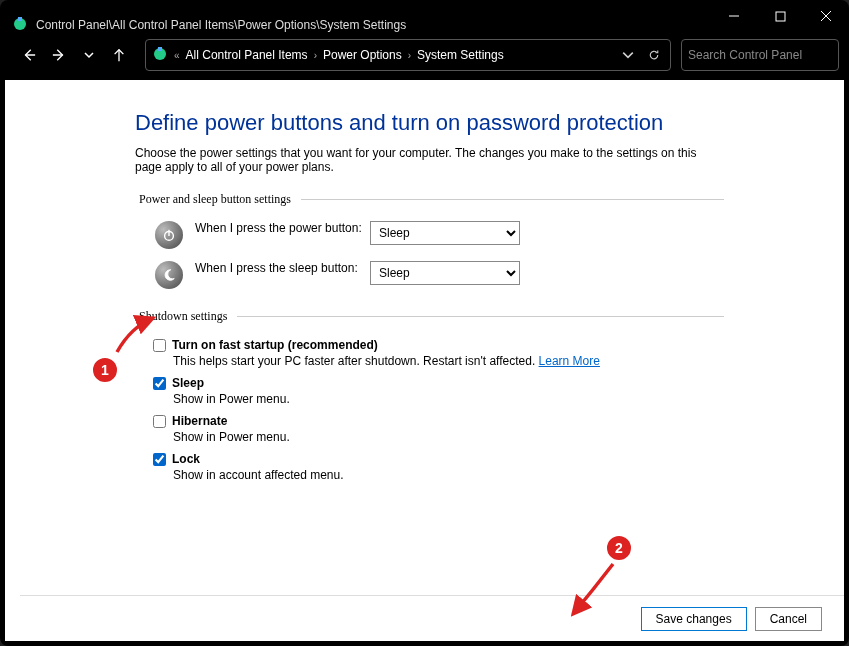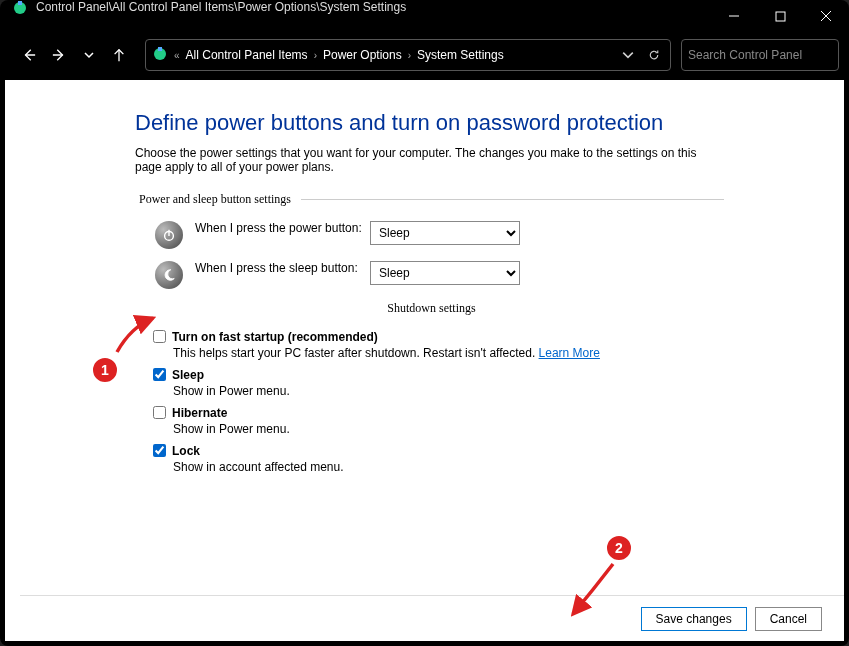--- a/index.html
+++ b/index.html
@@ -5,21 +5,21 @@
   * { box-sizing: border-box; margin: 0; padding: 0; }
   html, body {
     width: 849px; height: 646px;
     font-family: "Segoe UI", Arial, sans-serif;
     font-size: 12px; color: #000;
     background: #202020;
     overflow: hidden;
   }
   .window { width: 849px; height: 646px; background: #000; border-radius: 8px; overflow: hidden; position: relative; }
   .titlebar {
-    height: 32px; display: flex; align-items: flex-start; color: #fff; font-size: 12px;
+    height: 32px; display: flex; align-items: flex-end; color: #fff; font-size: 12px;
     border-top-left-radius: 8px; border-top-right-radius: 8px;
   }
   .titlebar .t-icon { width: 16px; height: 16px; margin: 0 8px 0 12px; }
   .titlebar .t-icon svg { width: 16px; height: 16px; }
   .titlebar .t-title { flex: 1; color: #ddd; }
   .winbtns { display: flex; height: 32px; }
   .winbtn { width: 46px; display: flex; align-items: center; justify-content: center; color: #fff; cursor: pointer; }
   .winbtn svg { width: 10px; height: 10px; }
   .winbtn.max svg { width: 11px; height: 11px; }
 
@@ -73,21 +73,21 @@
     display:flex;align-items:center;justify-content:center; margin-right:12px;
   }
   .row-btn .power-icon svg{ width:14px;height:14px; stroke:#fff; }
   .row-btn .label { font-size:12px; width: 175px; }
   .row-btn select {
     width: 150px; height: 24px; font-size:12px; padding: 2px 4px;
     background:#fff; border:1px solid #888;
   }
   .shutdown-items { padding-left: 18px; }
   .chk-row { margin-bottom: 8px; }
-  .chk-row .headline { display:flex; gap:6px; }
+  .chk-row .headline { display:flex; align-items:center; gap:6px; }
   .chk-row .headline strong { font-size:12px; }
   .chk-row .sub { font-size:12px; margin-left: 20px; margin-top: 2px; }
   .chk-row a { color:#0066cc; text-decoration: underline; cursor:pointer;}
   input[type=checkbox]{ width:13px; height:13px; accent-color:#0066cc; cursor:pointer;}
   .footer {
     position:absolute; bottom:0; left:15px; right:0; height:46px;
     border-top: 1px solid #ddd; display:flex; align-items:center; justify-content:flex-end;
     padding-right: 22px; gap: 8px; background:#fff;
   }
   .footer button {
@@ -224,21 +224,21 @@
           <svg viewBox="0 0 16 16" fill="#fff">
               <path d="M10 2a6 6 0 1 0 4 10 5 5 0 0 1-4-10z"></path>
             </svg>
         </span>
         <span class="label">When I press the sleep button:</span>
         <select>
           <option>Sleep</option>
         </select>
       </div>
 
-      <div class="section-label" style="margin-top:12px;flex-direction:column;">
+      <div class="section-label" style="margin-top:20px;">
         <span>Shutdown settings</span>
         <span class="line"></span>
       </div>
 
       <div class="shutdown-items">
         <div class="chk-row">
           <div class="headline">
             <input type="checkbox" style="">
             <strong>Turn on fast startup (recommended)</strong>
           </div>

